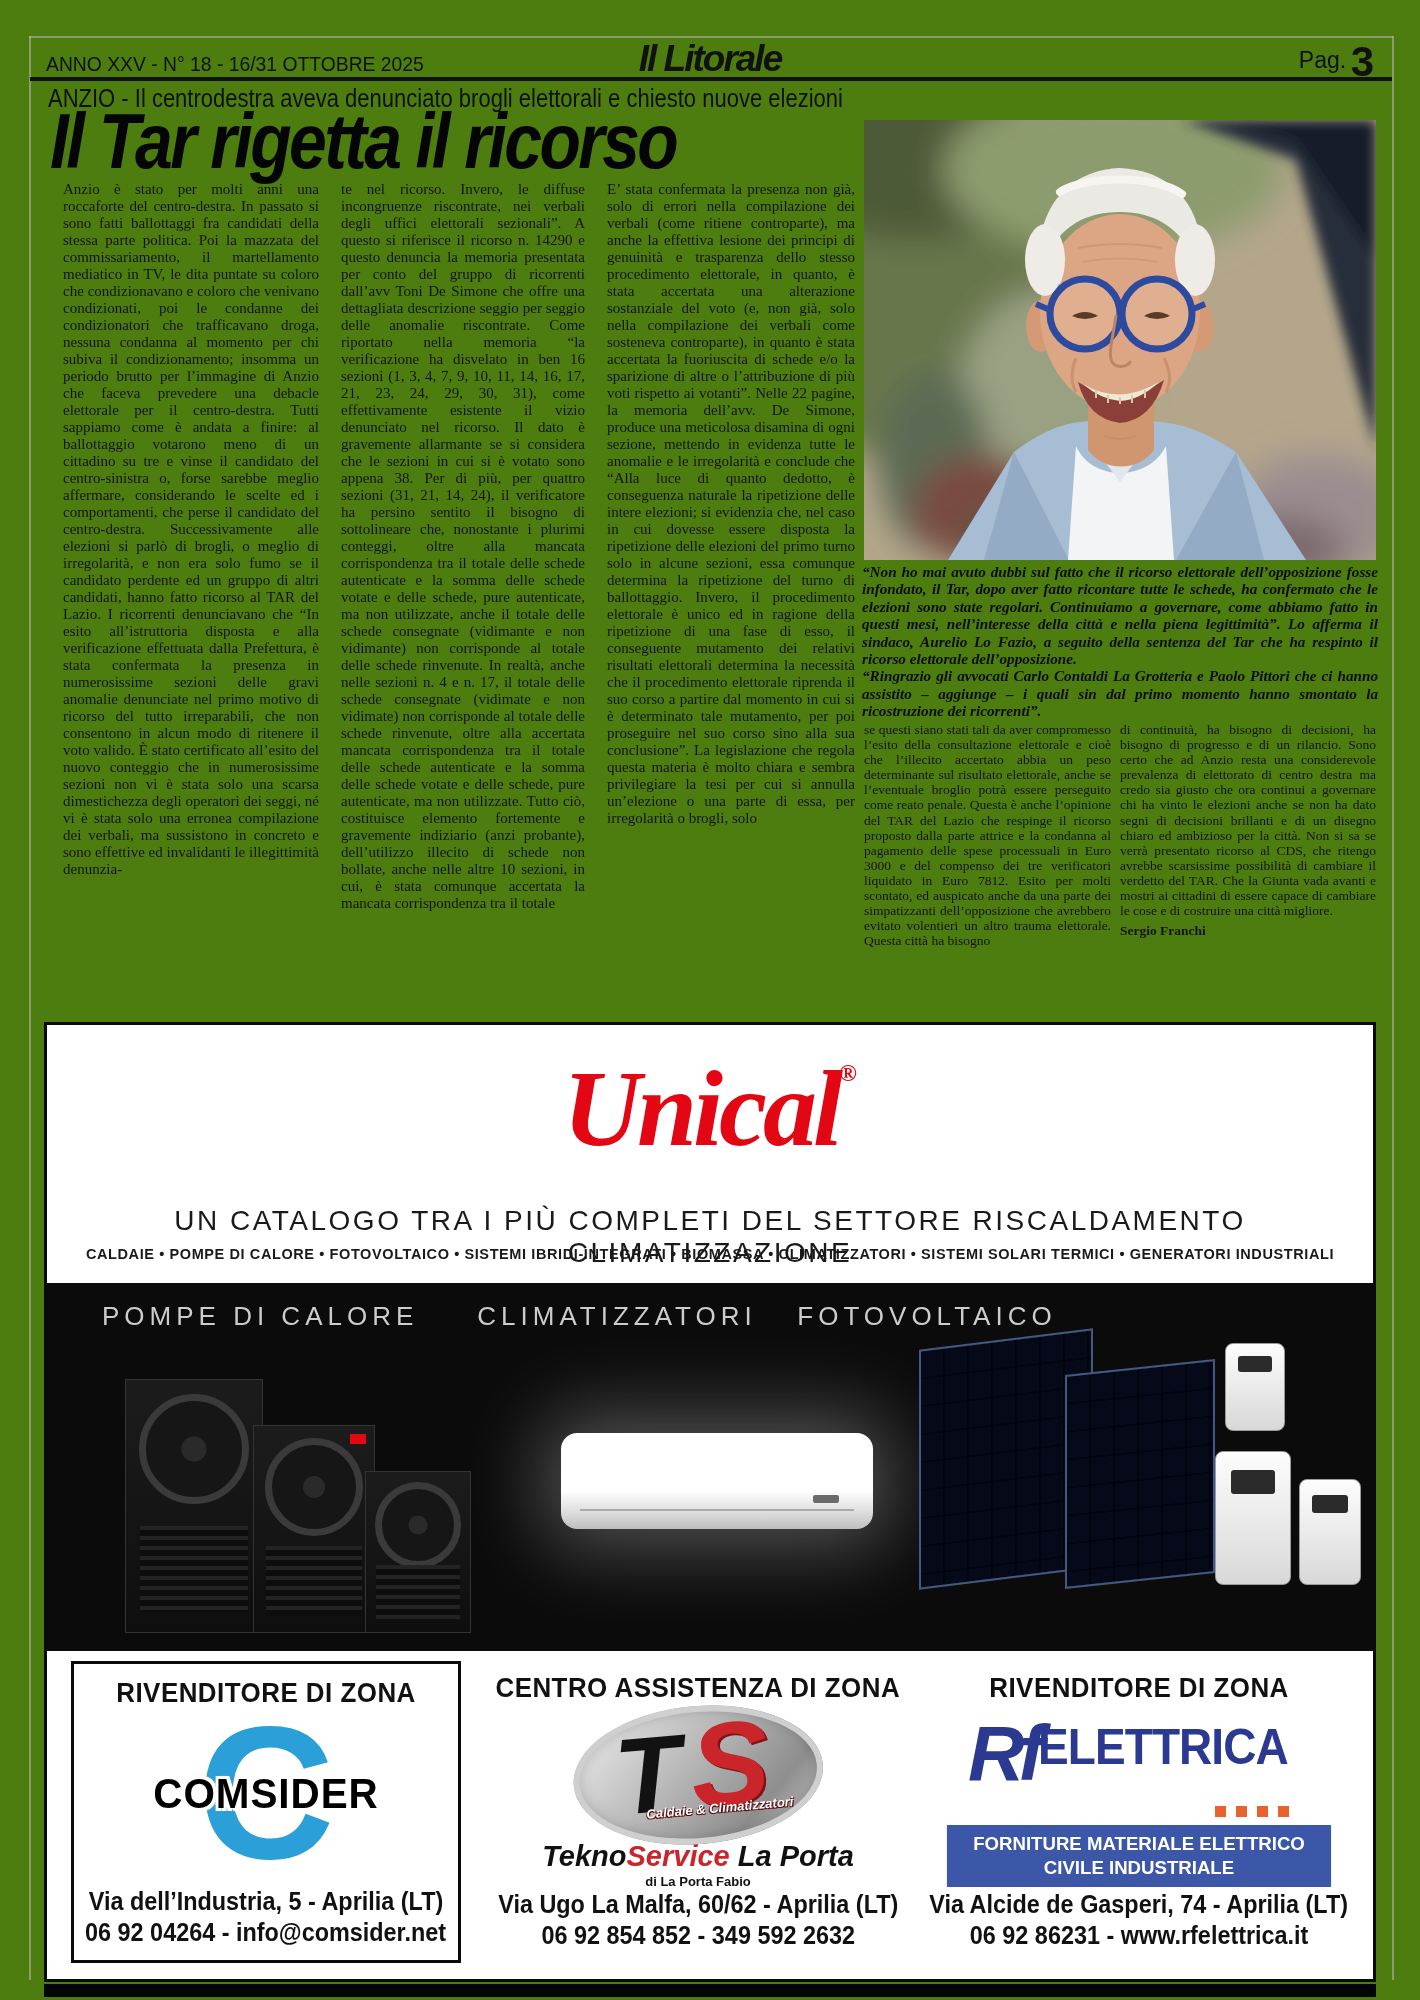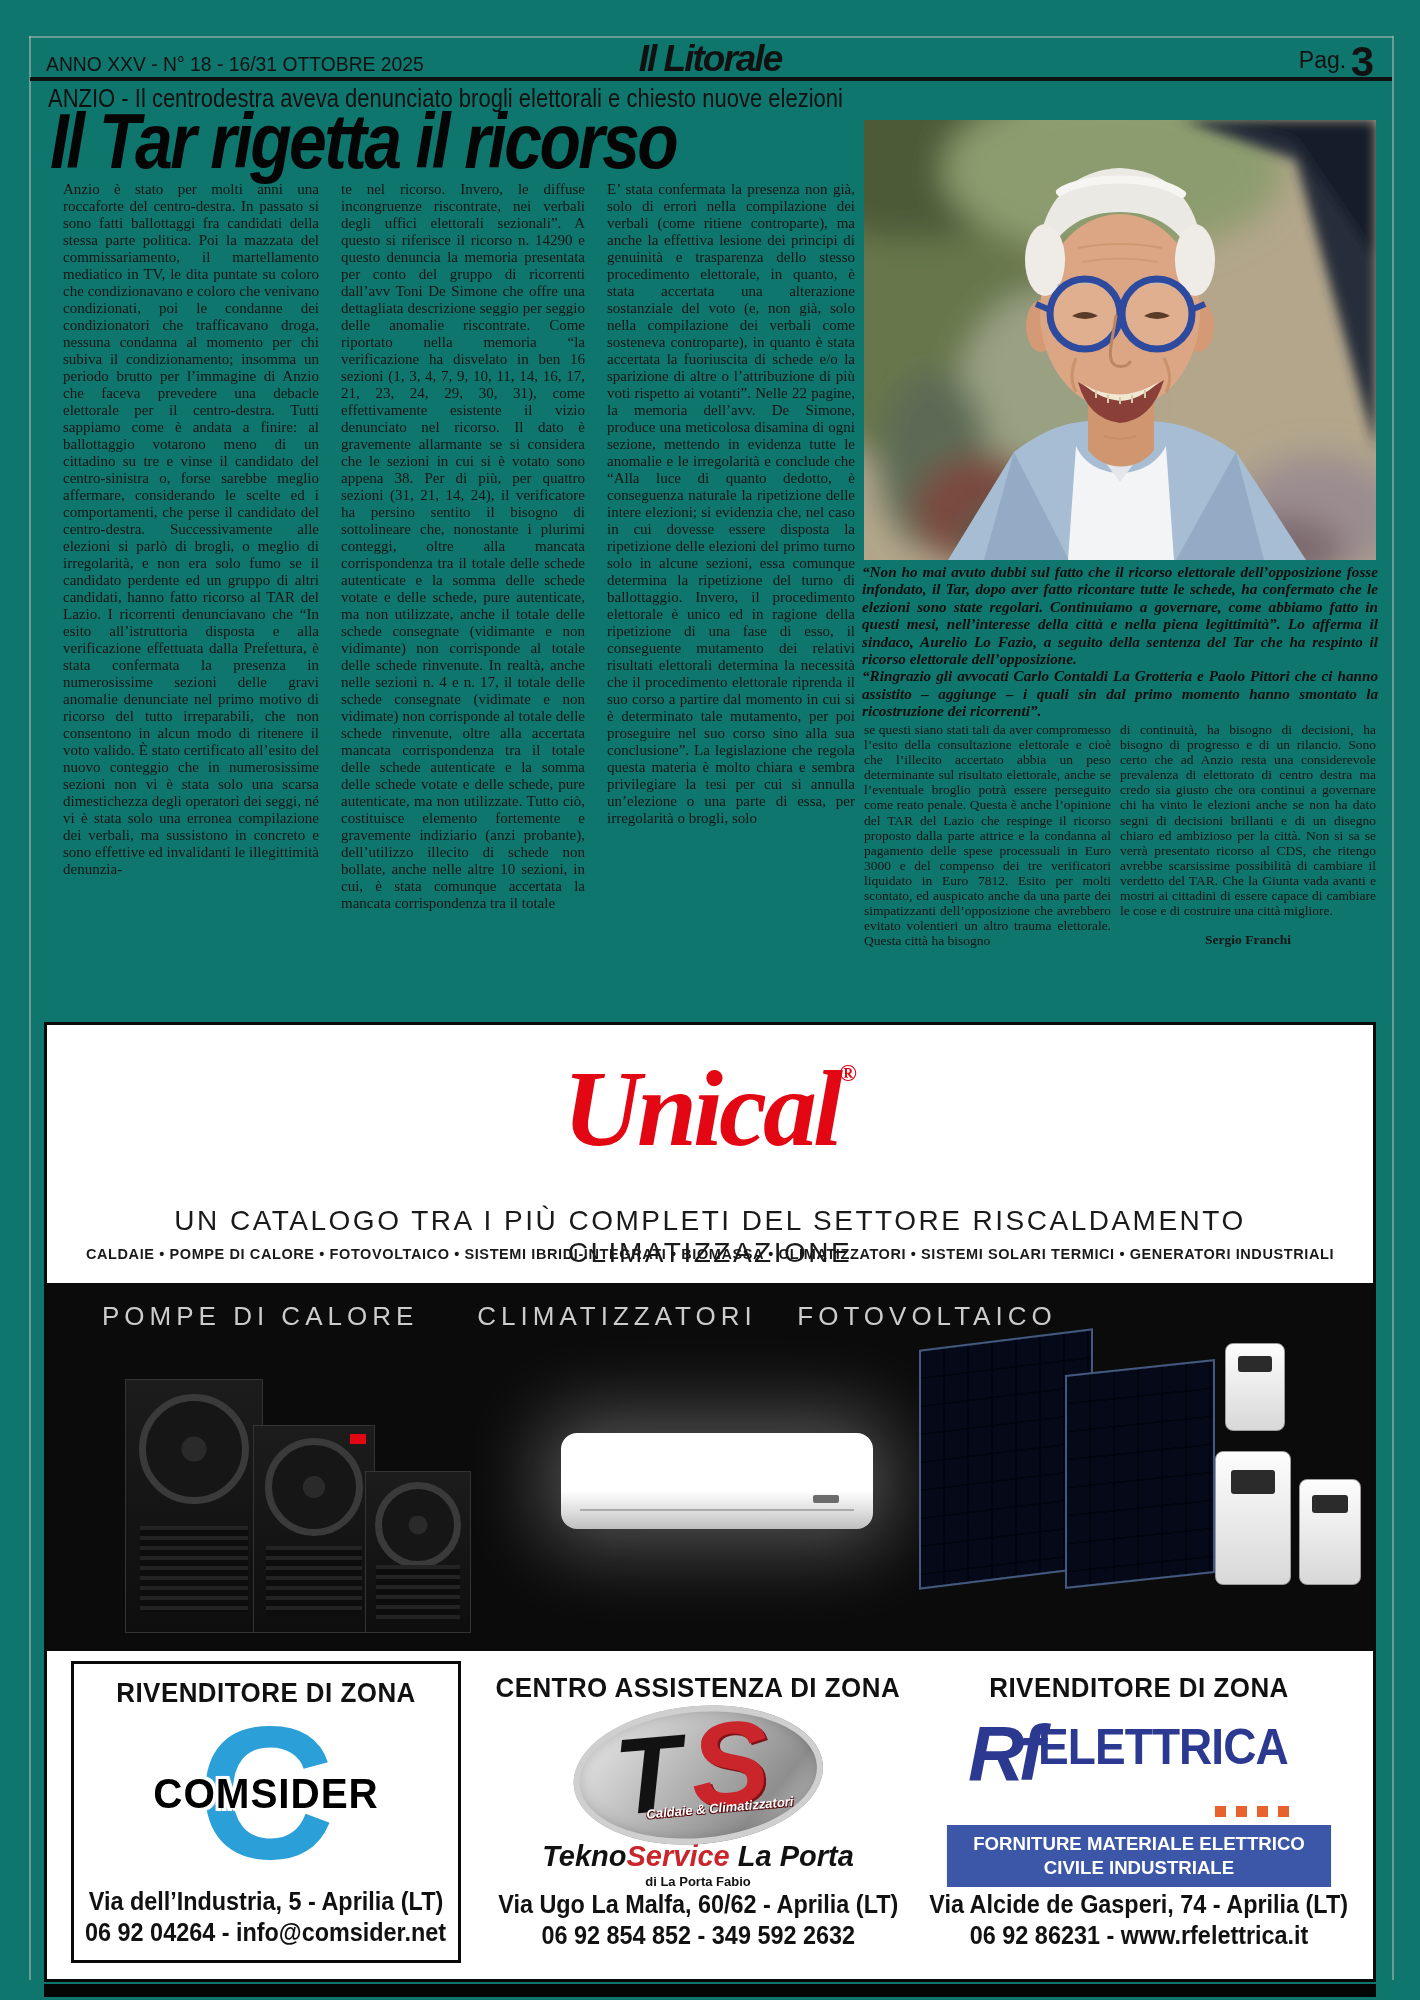--- a/index.html
+++ b/index.html
@@ -1,16 +1,16 @@
 <!DOCTYPE html>
 <html><head>
 <meta charset="utf-8">
 <style>
   html,body{margin:0;padding:0;background:#e9e9e9;}
-  .page{position:relative;width:1420px;height:2000px;background:#0f766e;margin:0 auto;
+  .page{position:relative;width:1420px;height:2000px;background:#4d7c0f;margin:0 auto;
         font-family:"Liberation Serif",serif;color:#111;overflow:hidden;}
   .scan-edge{position:absolute;background:#b9b9b9;opacity:.55;}
   
   .edition{position:absolute;left:46px;top:52px;font-family:"Liberation Sans",sans-serif;
            font-size:21px;color:#111;transform:scaleX(.92);transform-origin:left top;white-space:nowrap;}
   .masthead{position:absolute;left:0;right:0;top:38px;text-align:center;
             font-family:"Liberation Sans",sans-serif;font-style:italic;font-weight:700;
             font-size:37px;letter-spacing:-2px;}
   .pagarea{position:absolute;right:46px;top:38px;font-family:"Liberation Sans",sans-serif;}
   .pag-label{font-size:23px;vertical-align:8px;}
@@ -25,21 +25,21 @@
   .body-col{position:absolute;text-align:justify;overflow:hidden;color:#141414;}
   .col-a{font-size:15px;line-height:17px;margin-left:19px;}
   .col-b{font-size:13.5px;line-height:15.1px;}
   .body-col p{margin:0;}
   .body-col p + p{margin-top:0;}
   .col1{left:44px;top:181px;width:256px;height:828px;}
   .col2{left:322px;top:181px;width:244px;height:828px;}
   .col3{left:588px;top:181px;width:248px;height:828px;}
   .col4{left:864px;top:722px;width:247px;height:288px;}
   .col5{left:1120px;top:722px;width:256px;height:288px;}
-  .byline{text-align:center;font-weight:700;margin-top:14px;}
+  .byline{text-align:left;font-weight:700;margin-top:5px;}
   
   .photo{position:absolute;left:864px;top:120px;width:512px;height:440px;overflow:hidden;background:#a79b82;}
   .caption{position:absolute;left:862px;top:563px;width:516px;font-weight:700;font-style:italic;
            font-size:15.2px;line-height:17.4px;text-align:justify;color:#0d0d0d;}
   .caption p{margin:0;}
   
   .ad{position:absolute;left:44px;top:1022px;width:1326px;height:954px;border:3px solid #0a0a0a;background:#fff;}
   .bottom-bar{position:absolute;left:44px;top:1984px;width:1332px;height:13px;background:#050505;}
   .unical{position:absolute;left:0;right:0;top:30px;text-align:center;
           font-family:"Liberation Serif",serif;font-style:italic;font-weight:700;

